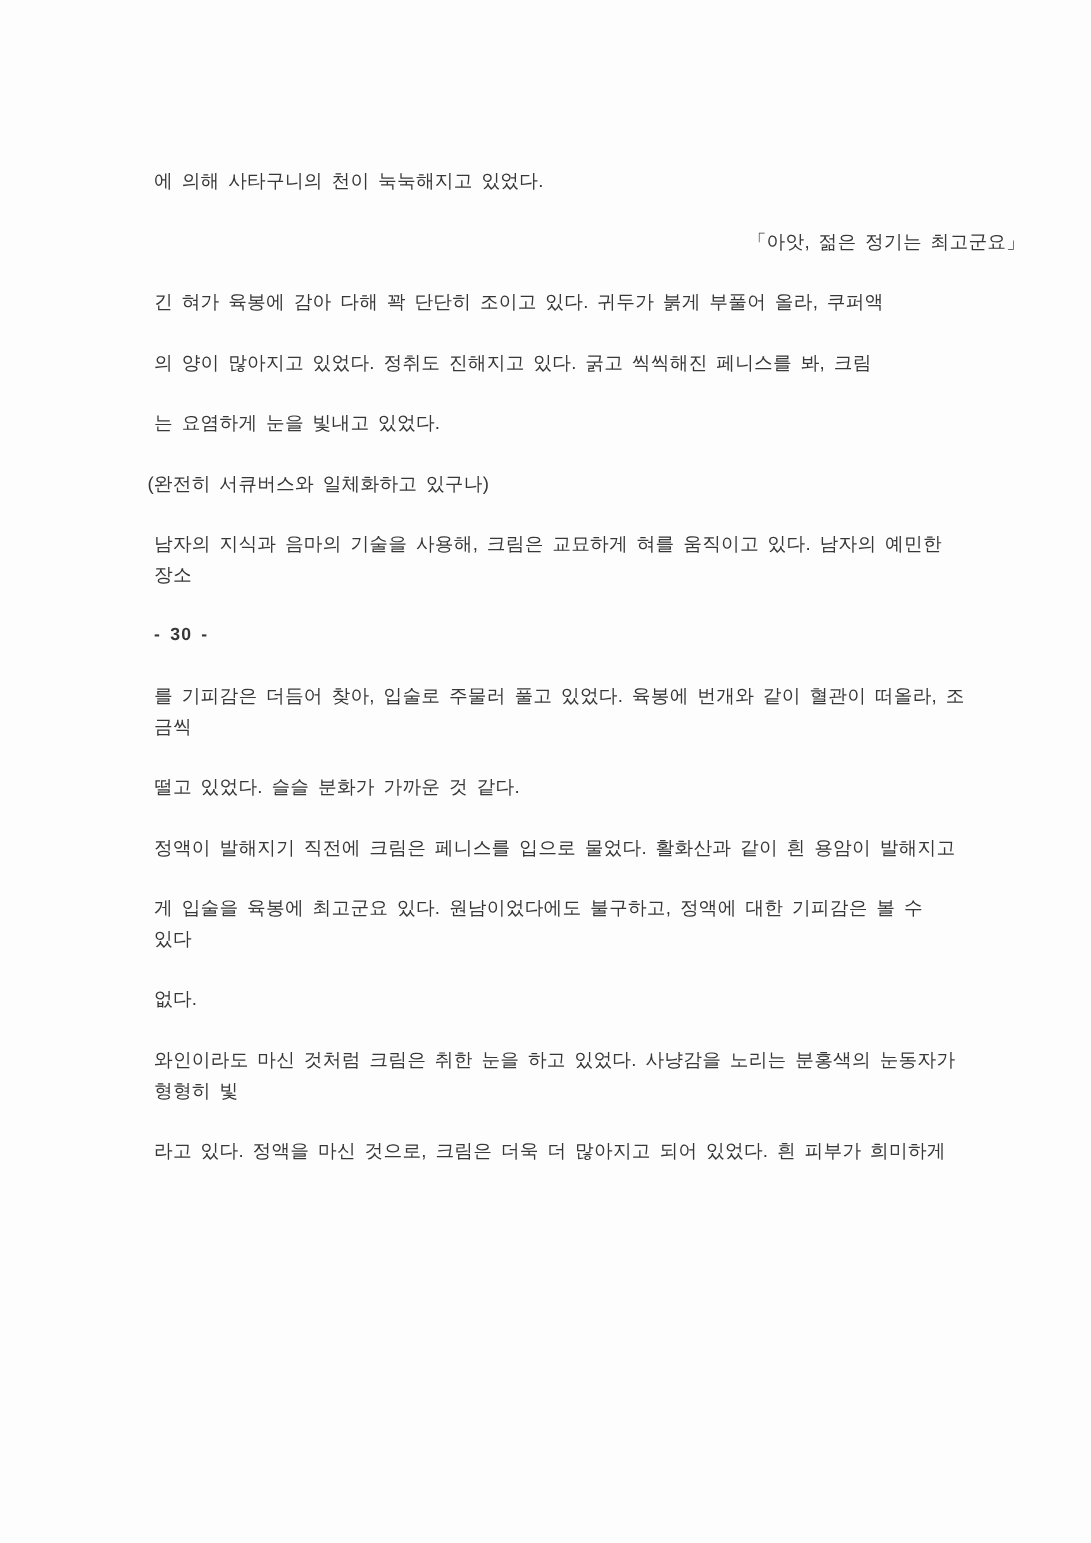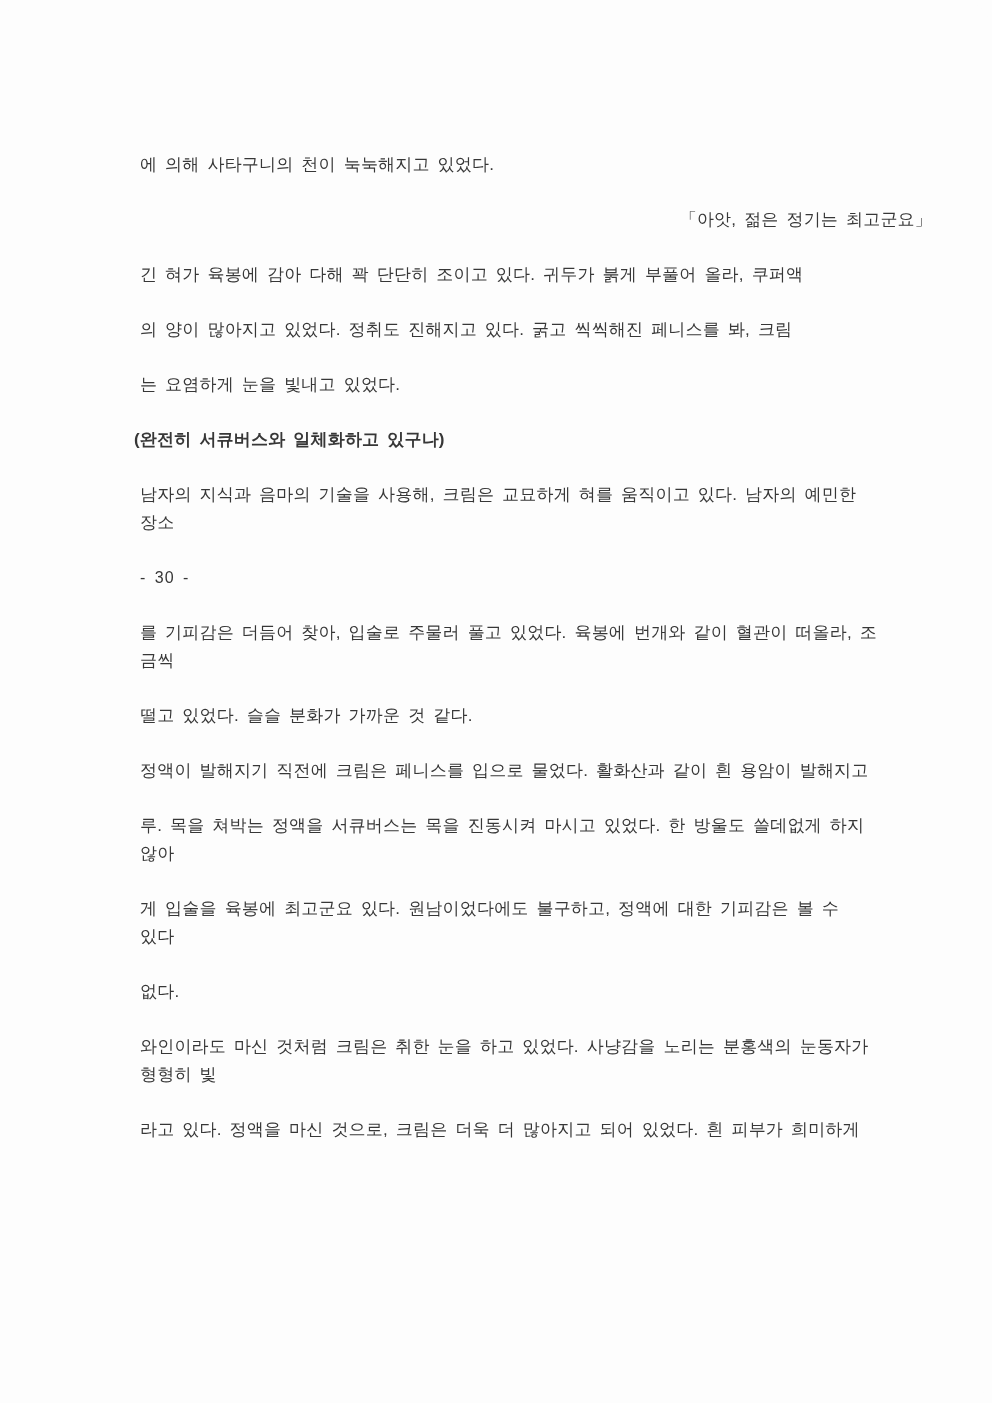--- a/index.html
+++ b/index.html
@@ -27,44 +27,43 @@
     line-height: 28px;
     margin: 0 0 27px 0;
     white-space: pre-wrap;       
     word-spacing: 3px;
     letter-spacing: 0.2px;
     max-width: 795px;
     text-align: left;
   }
   
   .para.dialogue { text-indent: -10px; text-align: right; }
-  .para.thought  { text-indent: -6px; font-weight: bold; }
+  .para.thought  { text-indent: -6px; }
   .para.page-number {
     font-size: 16px;
     letter-spacing: 1px;
+    font-weight: bold;
   }
 </style>
 </head>
 <body>
 
 <div class="page">
   <p class="para narration">에 의해 사타구니의 천이 눅눅해지고 있었다.</p>
   <p class="para dialogue">「아앗, 젊은 정기는 최고군요」</p>
   <p class="para narration">긴 혀가 육봉에 감아 다해 꽉 단단히 조이고 있다. 귀두가 붉게 부풀어 올라, 쿠퍼액</p>
   <p class="para narration">의 양이 많아지고 있었다. 정취도 진해지고 있다. 굵고 씩씩해진 페니스를 봐, 크림</p>
   <p class="para narration">는 요염하게 눈을 빛내고 있었다.</p>
   <p class="para thought">(완전히 서큐버스와 일체화하고 있구나)</p>
   <p class="para narration">남자의 지식과 음마의 기술을 사용해, 크림은 교묘하게 혀를 움직이고 있다. 남자의 예민한
 장소</p>
   <p class="para page-number">- 30 -</p>
   <p class="para narration">를 기피감은 더듬어 찾아, 입술로 주물러 풀고 있었다. 육봉에 번개와 같이 혈관이 떠올라, 조
 금씩</p>
   <p class="para narration">떨고 있었다. 슬슬 분화가 가까운 것 같다.</p>
   <p class="para narration">정액이 발해지기 직전에 크림은 페니스를 입으로 물었다. 활화산과 같이 흰 용암이 발해지고</p>
-  <p class="para narration">루. 목을 쳐박는 정액을 서큐버스는 목을 진동시켜 마시고 있었다. 한 방울도 쓸데없게 하지
-않아</p>
   <p class="para narration">게 입술을 육봉에 최고군요 있다. 원남이었다에도 불구하고, 정액에 대한 기피감은 볼 수
 있다</p>
   <p class="para narration">없다.</p>
   <p class="para narration">와인이라도 마신 것처럼 크림은 취한 눈을 하고 있었다. 사냥감을 노리는 분홍색의 눈동자가
 형형히 빛</p>
   <p class="para narration">라고 있다. 정액을 마신 것으로, 크림은 더욱 더 많아지고 되어 있었다. 흰 피부가 희미하게</p>
 </div>
 
 </body></html>

